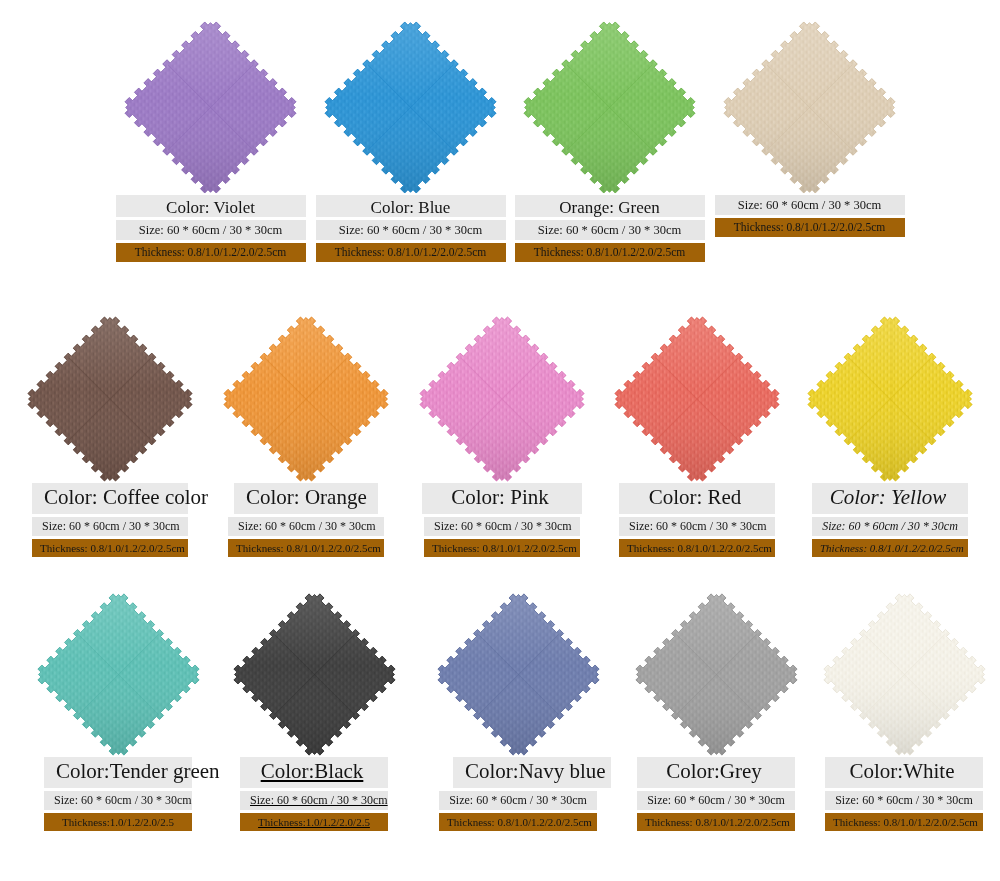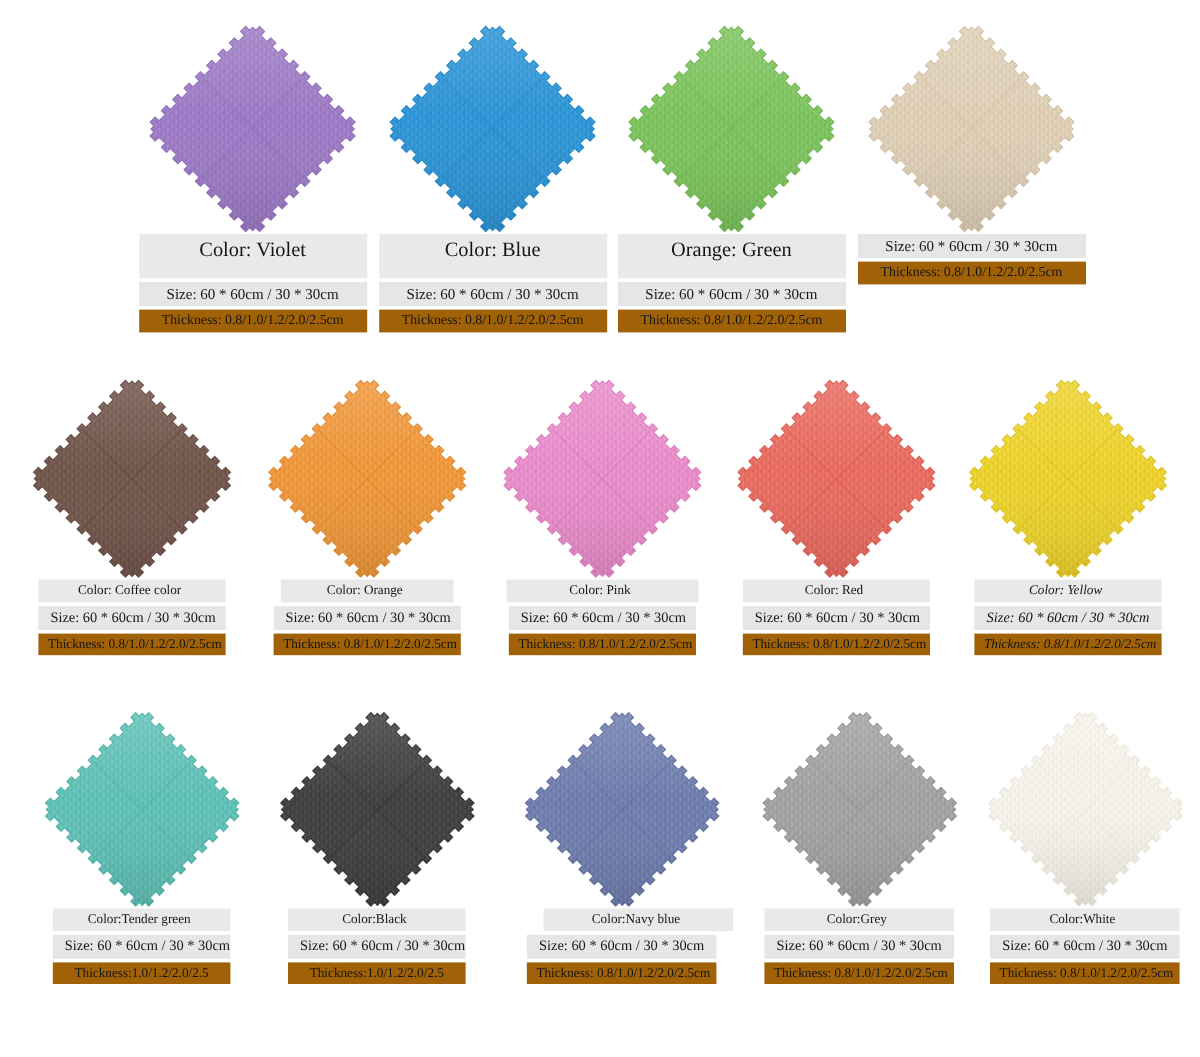--- a/index.html
+++ b/index.html
@@ -39,37 +39,37 @@
   .lbl {
     background: #e8e8e8;
     color: #151515;
     text-align: center;
     white-space: nowrap;
     box-sizing: border-box;
     line-height: 1.12;
   }
   .lbl-color {
     font-size: 17px;
-    padding: 3px 14px 15px 14px;
+    padding: 3px 14px 0 14px;
     margin-bottom: 3px;
     background: #e9e9e9;
   }
   .lbl-size {
     font-size: 12.5px;
     padding: 3px 12px 3px 12px;
     margin-bottom: 3px;
     background: #e6e6e6;
   }
   .lbl-thick {
     font-size: 11.5px;
     padding: 3px 10px 3px 10px;
     background: #a16207;
   }
   
-  .r2 .lbl-color, .r3 .lbl-color { font-size: 11px; padding: 3px 16px 4px 12px; }
+  .r2 .lbl-color, .r3 .lbl-color { font-size: 21px; padding: 3px 16px 4px 12px; }
   .r2 .lbl-size,  .r3 .lbl-size  { font-size: 12px; padding: 3px 10px; }
   .r2 .lbl-thick, .r3 .lbl-thick { font-size: 11px; padding: 3px 8px; }
 </style>
 </head>
 <body>
 
 <div id="board">
     <div class="cell r1" style="left: 113px; top: 20px; width: 195px;">
       <div class="tile-wrap">
         <svg width="175" height="175" viewBox="0 0 175 175" class="tile-svg">
@@ -392,21 +392,21 @@
             <path d="M0.00,0.00L3.40,0.00L3.40,-4.28L9.18,-4.28L9.18,0.00L15.97,0.00L15.97,-4.28L21.75,-4.28L21.75,0.00L28.54,0.00L28.54,-4.28L34.33,-4.28L34.33,0.00L41.12,0.00L41.12,-4.28L46.90,-4.28L46.90,0.00L53.69,0.00L53.69,-4.28L59.48,-4.28L59.48,0.00L66.27,0.00L66.27,-4.28L72.05,-4.28L72.05,0.00L78.84,0.00L78.84,-4.28L84.63,-4.28L84.63,0.00L91.42,0.00L91.42,-4.28L97.20,-4.28L97.20,0.00L103.99,0.00L103.99,-4.28L109.78,-4.28L109.78,0.00L113.17,0.00L113.17,3.40L117.45,3.40L117.45,9.18L113.17,9.18L113.17,15.97L117.45,15.97L117.45,21.75L113.17,21.75L113.17,28.54L117.45,28.54L117.45,34.33L113.17,34.33L113.17,41.12L117.45,41.12L117.45,46.90L113.17,46.90L113.17,53.69L117.45,53.69L117.45,59.48L113.17,59.48L113.17,66.27L117.45,66.27L117.45,72.05L113.17,72.05L113.17,78.84L117.45,78.84L117.45,84.63L113.17,84.63L113.17,91.42L117.45,91.42L117.45,97.20L113.17,97.20L113.17,103.99L117.45,103.99L117.45,109.78L113.17,109.78L113.17,113.17L109.78,113.17L109.78,117.45L103.99,117.45L103.99,113.17L97.20,113.17L97.20,117.45L91.42,117.45L91.42,113.17L84.63,113.17L84.63,117.45L78.84,117.45L78.84,113.17L72.05,113.17L72.05,117.45L66.27,117.45L66.27,113.17L59.48,113.17L59.48,117.45L53.69,117.45L53.69,113.17L46.90,113.17L46.90,117.45L41.12,117.45L41.12,113.17L34.33,113.17L34.33,117.45L28.54,117.45L28.54,113.17L21.75,113.17L21.75,117.45L15.97,117.45L15.97,113.17L9.18,113.17L9.18,117.45L3.40,117.45L3.40,113.17L0.00,113.17L0.00,109.78L-4.28,109.78L-4.28,103.99L0.00,103.99L0.00,97.20L-4.28,97.20L-4.28,91.42L0.00,91.42L0.00,84.63L-4.28,84.63L-4.28,78.84L0.00,78.84L0.00,72.05L-4.28,72.05L-4.28,66.27L0.00,66.27L0.00,59.48L-4.28,59.48L-4.28,53.69L0.00,53.69L0.00,46.90L-4.28,46.90L-4.28,41.12L0.00,41.12L0.00,34.33L-4.28,34.33L-4.28,28.54L0.00,28.54L0.00,21.75L-4.28,21.75L-4.28,15.97L0.00,15.97L0.00,9.18L-4.28,9.18L-4.28,3.40L0.00,3.40L0.00,0.00Z" fill="none" stroke="#4aada2" stroke-width="0.9" opacity="0.75"></path>
           </g>
         </svg>
       </div>
       <div class="labels">
         <div class="lbl lbl-color" style="width: 148px;">Color:Tender green</div>
         <div class="lbl lbl-size" style="width: 148px;">Size: 60 * 60cm / 30 * 30cm</div>
         <div class="lbl lbl-thick" style="width: 148px;">Thickness:1.0/1.2/2.0/2.5</div>
       </div>
     </div>
-    <div class="cell r3" style="left: 224px; top: 592px; width: 180px;">
+    <div class="cell r3" style="left: 224px; top: 592px; width: 180px; text-decoration: underline;">
       <div class="tile-wrap">
         <svg width="165" height="165" viewBox="0 0 165 165" class="tile-svg">
           <defs>
             <pattern id="wv10" width="7" height="7" patternUnits="userSpaceOnUse" patternTransform="rotate(45)">
               <rect width="7" height="7" fill="#3e3e3e"></rect>
               <rect x="0" y="0" width="3.2" height="1.5" fill="#525252" opacity="0.55"></rect>
               <rect x="3.5" y="3.5" width="3.2" height="1.5" fill="#525252" opacity="0.55"></rect>
               <rect x="0" y="2" width="3.2" height="1.3" fill="#2e2e2e" opacity="0.55"></rect>
               <rect x="3.5" y="5.5" width="3.2" height="1.3" fill="#2e2e2e" opacity="0.55"></rect>
             </pattern>

